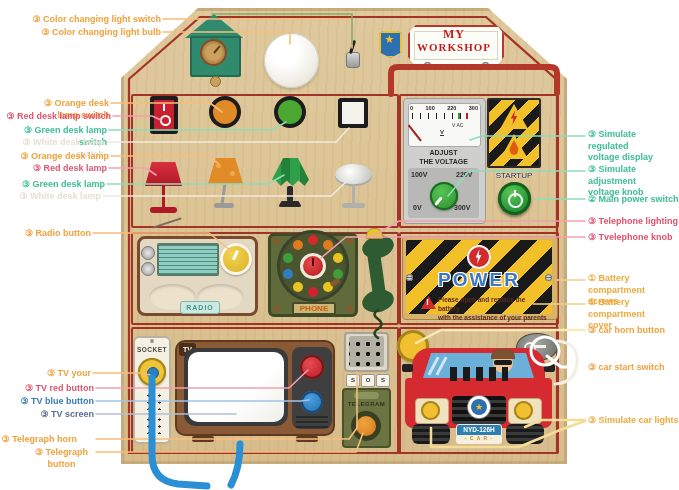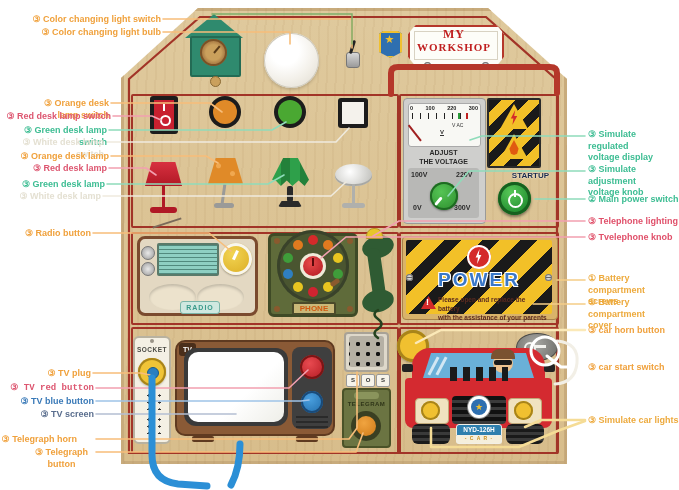--- a/index.html
+++ b/index.html
@@ -115,21 +115,21 @@
   <div class="abs" style="left:454px;top:204px;font-size:7px;font-weight:700;color:#2a2a2a;">300V</div>
   <div class="abs" style="left:430px;top:182px;width:28px;height:28px;border-radius:50%;background:radial-gradient(circle at 40% 35%,#55c455,#2a8a2a);box-shadow:0 1px 2px rgba(0,0,0,.4), inset 0 0 0 2px #1e6a22;"></div>
   <div class="abs" style="left:437px;top:196px;width:2.5px;height:10px;background:#fff;border-radius:2px;transform:rotate(40deg);"></div>
 
   <div class="abs" style="left:487px;top:98px;width:54px;height:70px;background:repeating-linear-gradient(135deg,#1a1a1a 0 9px,#f2c028 9px 19px);border:2px solid #2a2a2a;box-sizing:border-box;border-radius:2px;"></div>
   <div class="abs tri" style="left:500px;top:104px;width:28px;height:25px;background:#f2c028;"></div>
   <div class="abs bolt" style="left:509px;top:110px;width:10px;height:15px;background:#d42a2a;"></div>
   <div class="abs tri" style="left:500px;top:134px;width:28px;height:25px;background:#f2c028;"></div>
   <div class="abs flame" style="left:508px;top:140px;width:12px;height:15px;background:#e05a10;"></div>
 
-  <div class="abs" style="left:487px;top:171px;width:54px;text-align:right;font-size:8px;font-weight:700;color:#1a2a4a;text-shadow:0 0 2px #fff;padding-left:8px;">STARTUP</div>
+  <div class="abs" style="left:487px;top:171px;width:54px;text-align:center;font-size:8px;font-weight:400;color:#1a2a4a;text-shadow:0 0 2px #fff;">STARTUP</div>
   <div class="abs" style="left:498px;top:182px;width:33px;height:33px;border-radius:50%;background:radial-gradient(circle at 40% 32%,#58c858,#1e8a2e 75%);box-shadow:0 2px 3px rgba(0,0,0,.45), inset 0 0 0 3px #16601e;"></div>
   <div class="abs" style="left:508px;top:193px;width:11px;height:11px;border:2px solid #fff;border-radius:50%;"></div>
   <div class="abs" style="left:513.5px;top:190px;width:2px;height:7px;background:#fff;"></div>
 
   <div class="abs" style="left:137px;top:236px;width:121px;height:80px;background:#e3d8c2;border:3px solid #7a4a2e;border-radius:8px;box-sizing:border-box;"></div>
   <div class="abs" style="left:152px;top:222px;width:30px;height:2px;background:#7a6a5a;transform:rotate(-18deg);"></div>
   <div class="abs" style="left:157px;top:243px;width:62px;height:33px;background:repeating-linear-gradient(0deg,rgba(20,70,58,.5) 0 1px,transparent 1px 4px),#8ecfc2;border:2px solid #5a7a6a;border-radius:2px;box-sizing:border-box;"></div>
   <div class="abs" style="left:141px;top:246px;width:12px;height:12px;border-radius:50%;background:radial-gradient(#e8e8e8,#9a9a9a);border:1px solid #777;"></div>
   <div class="abs" style="left:141px;top:262px;width:12px;height:12px;border-radius:50%;background:radial-gradient(#e8e8e8,#9a9a9a);border:1px solid #777;"></div>
   <div class="abs" style="left:220px;top:243px;width:32px;height:32px;border-radius:50%;background:radial-gradient(circle at 40% 35%,#f2d452,#d8a81e);box-shadow:inset 0 0 0 3px #f8f6ee, 0 1px 2px rgba(0,0,0,.3);"></div>
@@ -279,22 +279,22 @@
       <div class="callout" style="color: rgb(240, 161, 60); top: 27px; right: 518px; text-align: right;">③ Color changing light bulb</div>
       <div class="callout" style="color: rgb(240, 161, 60); top: 98px; right: 570px; text-align: right; margin-left: 32px;">③ Orange desk lamp switch</div>
       <div class="callout" style="color: rgb(221, 86, 112); top: 111px; right: 568px; text-align: right;">③ Red desk lamp switch</div>
       <div class="callout" style="color: rgb(61, 189, 147); top: 125px; right: 572px; text-align: right;">③ Green desk lamp switch</div>
       <div class="callout" style="color: rgb(228, 224, 210); top: 137px; right: 575px; text-align: right;">③ White desk lamp switch</div>
       <div class="callout" style="color: rgb(240, 161, 60); top: 151px; right: 570px; text-align: right;">③ Orange desk lamp</div>
       <div class="callout" style="color: rgb(221, 86, 112); top: 163px; right: 572px; text-align: right;">③ Red desk lamp</div>
       <div class="callout" style="color: rgb(61, 189, 147); top: 179px; right: 574px; text-align: right;">③ Green desk lamp</div>
       <div class="callout" style="color: rgb(228, 224, 210); top: 191px; right: 578px; text-align: right;">③ White desk lamp</div>
       <div class="callout" style="color: rgb(240, 161, 60); top: 228px; right: 588px; ">③ Radio button</div>
-      <div class="callout" style="color: rgb(240, 161, 60); top: 368px; right: 588px; text-align: right;">③ TV plug</div>
-      <div class="callout" style="color: rgb(221, 86, 112); top: 383px; right: 585px; text-align: right; font-family: Liberation Mono, monospace;">③ TV red button</div>
+      <div class="callout" style="color: rgb(240, 161, 60); top: 368px; right: 588px; text-align: right;">③ TV your</div>
+      <div class="callout" style="color: rgb(221, 86, 112); top: 383px; right: 585px; text-align: right;">③ TV red button</div>
       <div class="callout" style="color: rgb(58, 122, 184); top: 396px; right: 585px; text-align: right;">③ TV blue button</div>
       <div class="callout" style="color: rgb(90, 110, 142); top: 409px; right: 585px; text-align: right;">③ TV screen</div>
       <div class="callout" style="color: rgb(240, 161, 60); top: 434px; right: 602px; text-align: right;">③ Telegraph horn</div>
       <div class="callout" style="color: rgb(240, 161, 60); top: 447px; right: 585px; text-align: center; margin-left: 29px;">③ Telegraph button</div>
       <div class="callout" style="color: rgb(61, 189, 147); top: 129px; left: 588px;">③ Simulate regulated
 voltage display</div>
       <div class="callout" style="color: rgb(61, 189, 147); top: 164px; left: 588px;">③ Simulate adjustment
 voltage knob</div>
       <div class="callout" style="color: rgb(61, 189, 147); top: 194px; left: 588px; text-align: center;">② Main power switch</div>
       <div class="callout" style="color: rgb(224, 80, 106); top: 216px; left: 588px;">③ Telephone lighting</div>

